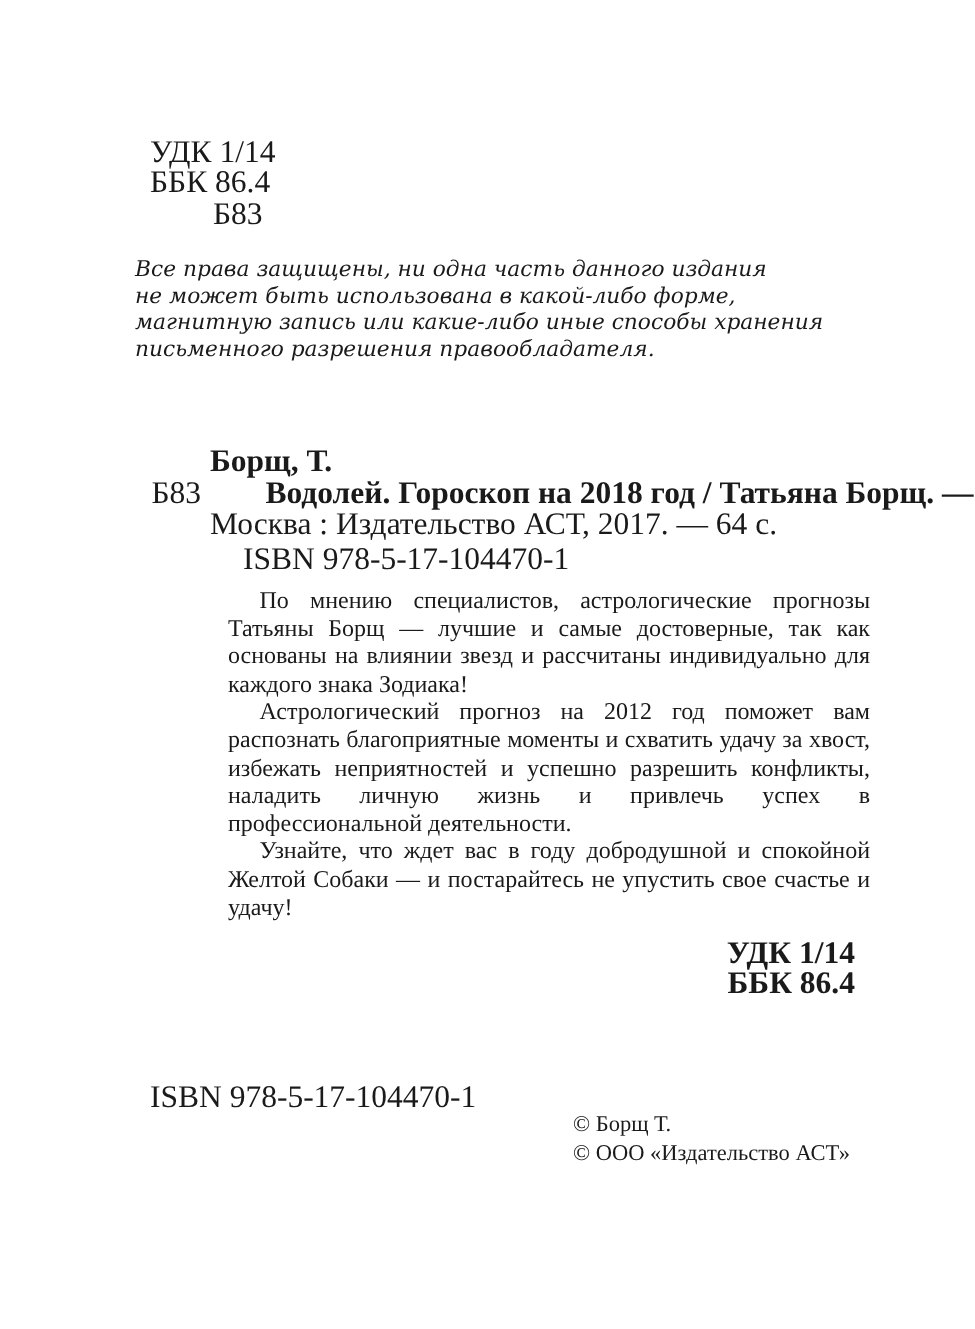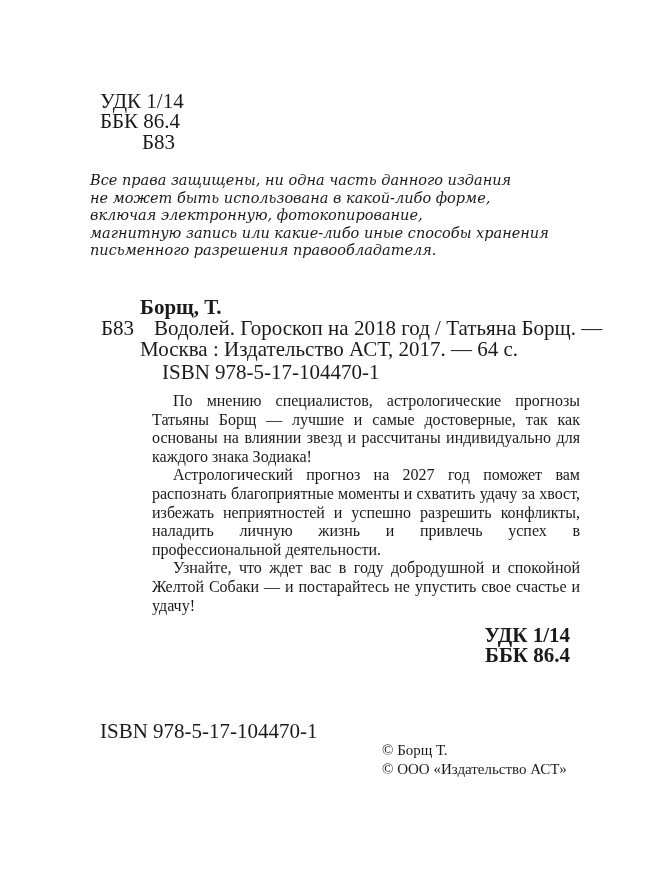--- a/index.html
+++ b/index.html
@@ -18,34 +18,33 @@
 
 <div>
 
   <div class="abs t" style="left:100px; top:92px;">УДК 1/14</div>
   <div class="abs t" style="left:100px; top:112px;">ББК 86.4</div>
   <div class="abs t" style="left:142px; top:133px;">Б83</div>
 
   <div class="abs" style="left:90px; top:172px; width:480px;">
     <div class="it">Все права защищены, ни одна часть данного издания</div>
     <div class="it">не может быть использована в какой-либо форме,</div>
-    <div class="it">включая электронную, фотокопирование,</div>
     <div class="it">магнитную запись или какие-либо иные способы хранения</div>
     <div class="it">письменного разрешения правообладателя.</div>
   </div>
 
   <div class="abs t b" style="left:140px; top:298px;">Борщ, Т.</div>
   <div class="abs t" style="left:101px; top:319px;">Б83</div>
-  <div class="abs t" style="left:154px; top:319px;">Водолей. Гороскоп на 2018 год / Татьяна Борщ. —</div>
+  <div class="abs t" style="left:177px; top:319px;font-weight:bold;">Водолей. Гороскоп на 2018 год / Татьяна Борщ. —</div>
   <div class="abs t" style="left:140px; top:340px;">Москва : Издательство АСТ, 2017. — 64 с.</div>
   <div class="abs t" style="left:162px; top:363px;">ISBN 978-5-17-104470-1</div>
 
   <div class="para" style="left:140px; top:392px; width:428px;margin-left:12px;">
     <p>По мнению специалистов, астрологические прогнозы Татьяны Борщ — лучшие и самые достоверные, так как основаны на влиянии звезд и рассчитаны индивидуально для каждого знака Зодиака!</p>
-    <p>Астрологический прогноз на 2027 год поможет вам распознать благоприятные моменты и схватить удачу за хвост, избежать неприятностей и успешно разрешить конфликты, наладить личную жизнь и привлечь успех в профессиональной деятельности.</p>
+    <p>Астрологический прогноз на 2012 год поможет вам распознать благоприятные моменты и схватить удачу за хвост, избежать неприятностей и успешно разрешить конфликты, наладить личную жизнь и привлечь успех в профессиональной деятельности.</p>
     <p>Узнайте, что ждет вас в году добродушной и спокойной Желтой Собаки — и постарайтесь не упустить свое счастье и удачу!</p>
   </div>
 
   <div class="abs t b right" style="right:80px; top:626px;">УДК 1/14</div>
   <div class="abs t b right" style="right:80px; top:646px;">ББК 86.4</div>
 
   <div class="abs t" style="left:100px; top:722px;">ISBN 978-5-17-104470-1</div>
 
   <div class="abs t" style="left:382px; top:741px; font-size:15px;">© Борщ Т.</div>
   <div class="abs t" style="left:382px; top:760px; font-size:15px;">© ООО «Издательство АСТ»</div>

